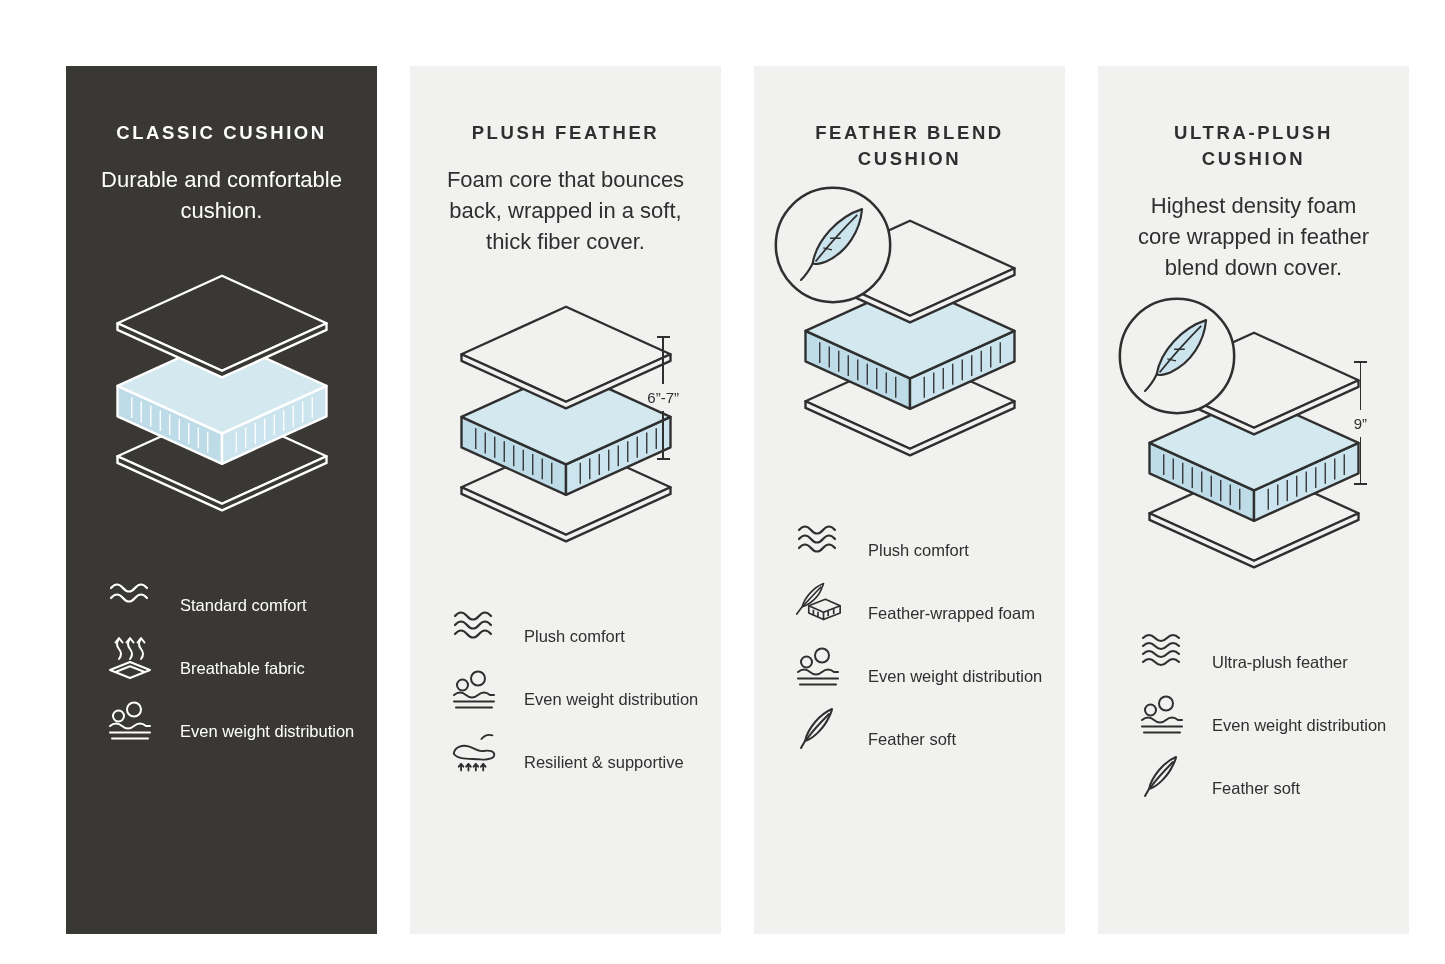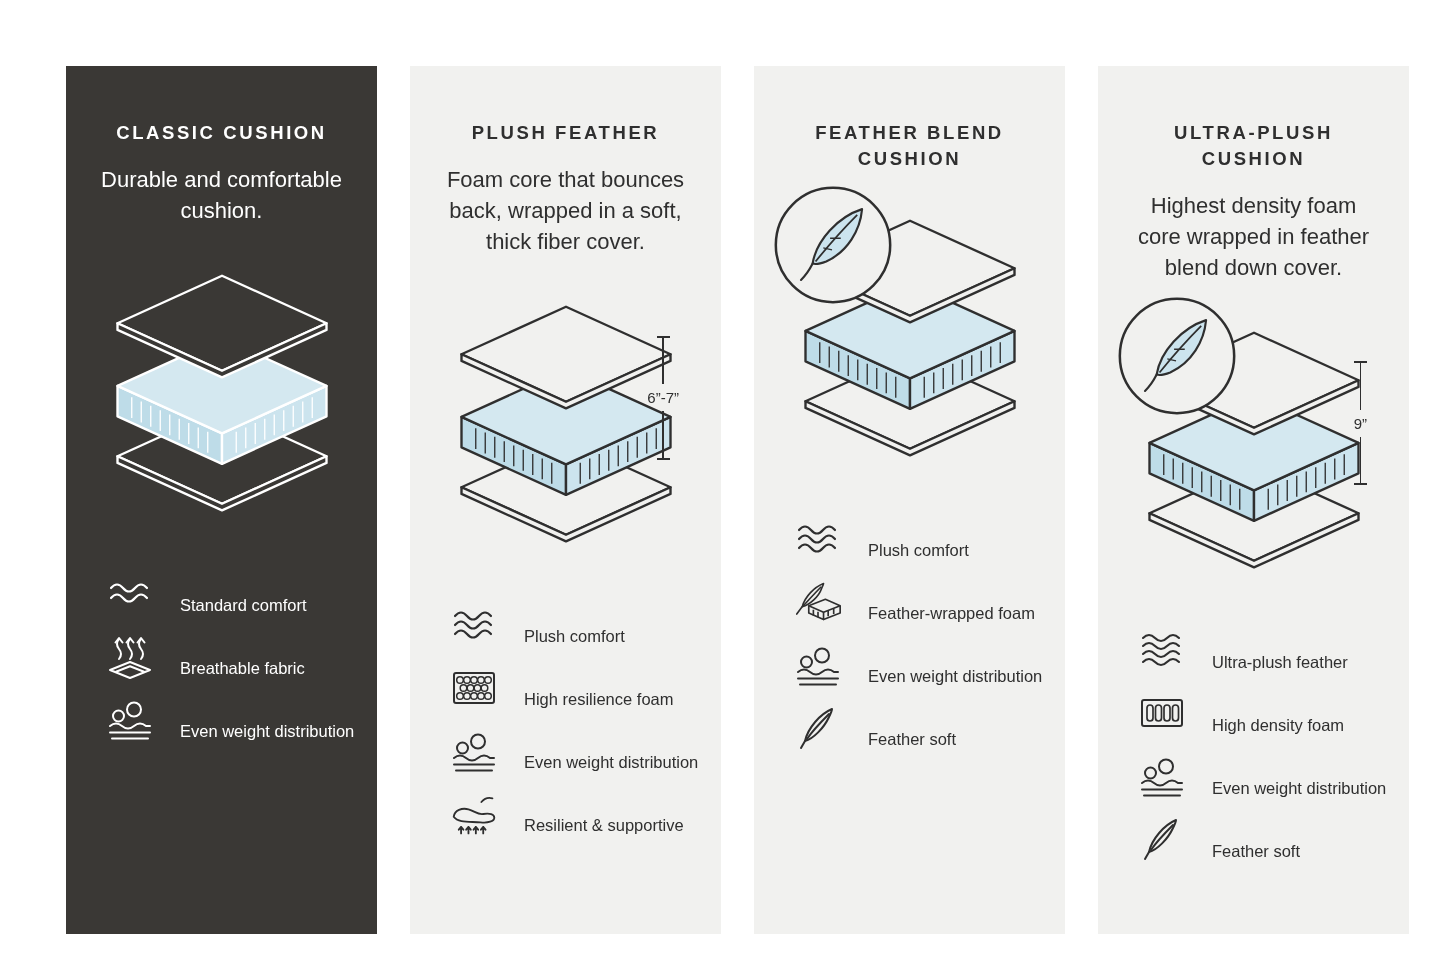--- a/index.html
+++ b/index.html
@@ -224,26 +224,20 @@
       </div>
     </div>
     <ul class="features">
       <li class="feature">
         <svg class="f-icon" viewBox="0 0 48 40">
             <use href="#icon-waves-3"></use>
           </svg>
         <span class="f-label">Plush comfort</span>
       </li>
       <li class="feature">
-        <svg class="f-icon" viewBox="0 0 48 40">
-            <use href="#icon-foamcells"></use>
-          </svg>
-        <span class="f-label">High resilience foam</span>
-      </li>
-      <li class="feature">
         <svg class="f-icon" viewBox="0 0 48 46">
             <use href="#icon-weight"></use>
           </svg>
         <span class="f-label">Even weight distribution</span>
       </li>
       <li class="feature">
         <svg class="f-icon" viewBox="0 0 52 46">
             <use href="#icon-resilient"></use>
           </svg>
         <span class="f-label">Resilient &amp; supportive</span>
@@ -308,26 +302,20 @@
       </div>
     </div>
     <ul class="features">
       <li class="feature">
         <svg class="f-icon" viewBox="0 0 48 40">
             <use href="#icon-waves-4"></use>
           </svg>
         <span class="f-label">Ultra-plush feather</span>
       </li>
       <li class="feature">
-        <svg class="f-icon" viewBox="0 0 48 36">
-            <use href="#icon-hdfoam"></use>
-          </svg>
-        <span class="f-label">High density foam</span>
-      </li>
-      <li class="feature">
         <svg class="f-icon" viewBox="0 0 48 46">
             <use href="#icon-weight"></use>
           </svg>
         <span class="f-label">Even weight distribution</span>
       </li>
       <li class="feature">
         <svg class="f-icon" viewBox="0 0 40 46">
             <use href="#icon-feather"></use>
           </svg>
         <span class="f-label">Feather soft</span>

